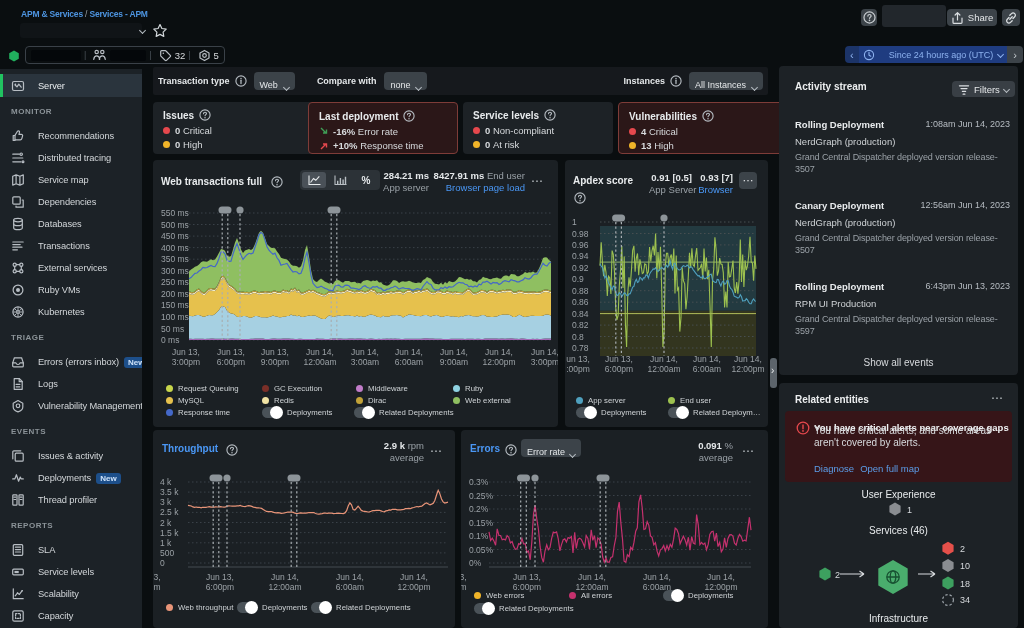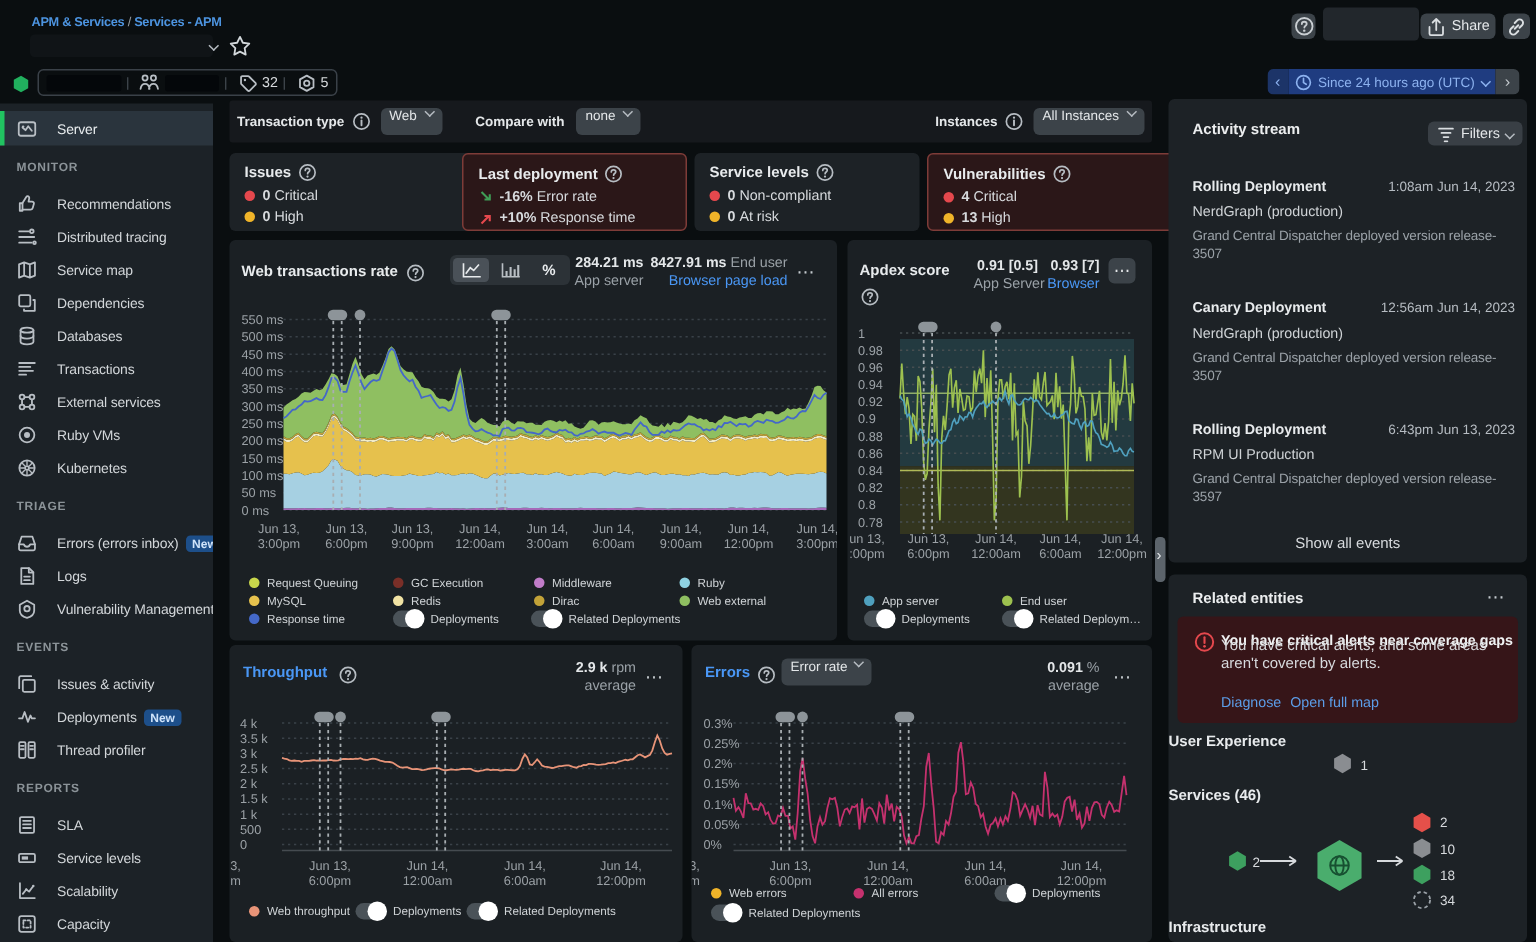--- a/index.html
+++ b/index.html
@@ -21,21 +21,21 @@
 .sidebar{position:absolute;left:0;top:69px;width:142px;height:559px;background:#1c2227;overflow:hidden;padding-top:5px}
 .srow{position:relative;display:flex;align-items:center;height:22px;padding-left:11px;color:#d3d7da}
 .srow.active{background:#2a343d;height:23px}
 .gbar{position:absolute;left:0;top:0;width:3px;height:100%;background:#21c361}
 .sic{width:14px;margin-right:2px;display:flex;justify-content:center}
 .slab{font-size:9.3px;white-space:nowrap;margin-left:11px;letter-spacing:-0.1px}
 .shead{color:#8b9398;font-size:8px;font-weight:700;letter-spacing:0.5px;padding:9.5px 0 9.5px 11px;line-height:9px}
 .newb{background:#1d4f8a;color:#cfe3fa;font-size:8px;padding:1px 4px;border-radius:3px;margin-left:5px;font-weight:700}
 .ctrlbar{position:absolute;left:153px;top:67px;width:615px;height:28px;background:#16191d;display:flex;align-items:center;padding:0 5px;border-radius:2px}
 .clab{font-weight:700;font-size:9px;color:#e4e7e9}
-.selbtn{background:#3c4349;border-radius:4px;height:18px;display:inline-flex;align-items:flex-start;padding:0 6px;font-size:9px;color:#e4e7e9}
+.selbtn{background:#3c4349;border-radius:4px;height:18px;display:inline-flex;align-items:flex-end;padding:0 6px;font-size:9px;color:#e4e7e9}
 .card{position:absolute;top:102px;height:52px;background:#1d2226;border-radius:4px;padding:7px 10px}
 .card.red{background:#2b1718;border:1px solid #7e3c38}
 .ctitle{font-weight:700;font-size:10px;color:#e8ebed;display:flex;align-items:center;gap:5px}
 .crow{display:flex;align-items:center;font-size:9.5px;color:#d7dadd;margin-top:3.5px}
 .dot{width:7px;height:7px;border-radius:50%;display:inline-block;margin-right:5px}
 .qm{display:inline-flex}
 .panel{position:absolute;background:#1b2024;border-radius:4px;overflow:hidden}
 .ptitle{position:absolute;font-size:10px;font-weight:700;color:#e8ebed;white-space:nowrap}
 .ptitle.blue{color:#4a97f5}
 .axl{font-size:8.5px;fill:#9ba1a6;font-family:"Liberation Sans",sans-serif}
@@ -56,21 +56,21 @@
 .evt{position:absolute;left:16px;width:215px}
 .evh{display:flex;justify-content:space-between;font-size:9.5px;color:#e8ebed}
 .evtime{color:#b6bcc2;font-weight:400;font-size:9px}
 .evsub{font-size:9.5px;color:#cfd3d6;margin-top:6px}
 .evdesc{font-size:9px;color:#9aa1a7;margin-top:4px;line-height:12px;letter-spacing:-0.1px}
 .showall{position:absolute;left:0;width:100%;text-align:center;top:291px;font-size:10px;color:#d7dadd}
 .warnbox{position:absolute;left:6px;top:28px;width:227px;height:71px;background:#361518;border-radius:4px}
 .wtitle{position:absolute;left:29px;top:11px;font-size:9.5px;font-weight:700;color:#f0f2f3;white-space:nowrap}
 .wbody{position:absolute;left:29px;top:14px;width:192px;font-size:10px;color:#d7dadd;line-height:12px}
 .wlinks{position:absolute;left:29px;top:52px;font-size:9.5px;color:#5c9de8}
-.rcent{position:absolute;width:100%;text-align:left;font-size:10px;color:#e8ebed;font-weight:700}
+.rcent{position:absolute;width:100%;text-align:center;font-size:10px;color:#e8ebed;font-weight:400}
 </style></head>
 <body>
 
 <div class="crumb"><span class="bl">APM &amp; Services</span><span class="bsl"> / </span><span class="bl">Services - APM</span></div>
 <div class="entitybox"></div>
 <span class="chev" style="position:absolute;left:140px;top:28px"></span>
 <div style="position:absolute;left:152px;top:23px">
     <svg width="16" height="16" viewBox="0 0 16 16" style="display:block">
       <path d="M8 1.6l1.9 3.9 4.3.6-3.1 3 .7 4.3L8 11.4l-3.8 2 .7-4.3-3.1-3 4.3-.6z" fill="none" stroke="#d3d8db" stroke-width="1.2" stroke-linejoin="round"></path>
     </svg>
@@ -126,21 +126,21 @@
       <path d="M5.8 8.2 8.2 5.8M5 6.5 3.3 8.2a2.25 2.25 0 0 0 0 3.2 2.25 2.25 0 0 0 3.2 0L8.2 9.7M9 7.5l1.7-1.7a2.25 2.25 0 0 0 0-3.2 2.25 2.25 0 0 0-3.2 0L5.8 4.3" fill="none" stroke="#dadee1" stroke-width="1.3" stroke-linecap="round"></path>
     </svg>
   </div>
 <div class="timepick">
   <div class="tseg tchev">‹</div>
   <div class="tseg tmain">
       <svg width="12" height="12" viewBox="0 0 12 12" style="display:block">
         <circle cx="6" cy="6" r="4.6" fill="none" stroke="#8db2ef" stroke-width="1.1"></circle>
         <path d="M6 3.2v2.9l1.8 1.1" fill="none" stroke="#8db2ef" stroke-width="1.1" stroke-linecap="round"></path>
       </svg>
-      <span style="margin:0 5px 0 4px">Since 24 hours ago (UTC)</span>
+      <span style="margin:0 5px 0 14px">Since 24 hours ago (UTC)</span>
       <span class="chev" style="border-color:#8db2ef"></span>
     </div>
   <div class="tseg tnext">›</div>
 </div>
 
 <div class="sidebar">
 <div class="srow active">
       <span class="gbar"></span>
       <span class="sic">
         <svg width="14" height="14" viewBox="0 0 14 14" style="display:block">
@@ -460,21 +460,21 @@
 <path d="M36.0,118.8 L38.0,117.6 L40.0,115.4 L42.0,113.3 L44.0,113.0 L46.0,111.0 L48.0,109.7 L50.0,107.4 L52.0,107.8 L54.0,107.5 L56.0,106.4 L58.0,105.4 L60.0,106.5 L62.0,106.7 L64.0,103.4 L66.0,98.3 L68.0,92.1 L70.0,91.8 L72.0,93.9 L74.0,100.4 L76.0,101.3 L78.0,101.2 L80.0,94.1 L82.0,88.3 L84.0,83.6 L86.0,89.2 L88.0,95.3 L90.0,99.4 L92.0,96.9 L94.0,94.7 L96.0,93.3 L98.0,93.9 L100.0,93.0 L102.0,87.2 L104.0,81.3 L106.0,74.9 L108.0,72.4 L110.0,74.0 L112.0,80.1 L114.0,86.7 L116.0,90.2 L118.0,92.4 L120.0,94.2 L122.0,93.1 L124.0,97.8 L126.0,100.4 L128.0,105.3 L130.0,104.5 L132.0,104.0 L134.0,103.4 L136.0,106.6 L138.0,109.7 L140.0,112.0 L142.0,111.5 L144.0,112.0 L146.0,113.9 L148.0,113.2 L150.0,107.9 L152.0,98.1 L154.0,92.1 L156.0,102.8 L158.0,115.3 L160.0,123.3 L162.0,125.7 L164.0,127.6 L166.0,127.2 L168.0,126.1 L170.0,127.3 L172.0,128.4 L174.0,129.0 L176.0,130.3 L178.0,130.1 L180.0,130.7 L182.0,126.1 L184.0,125.3 L186.0,125.1 L188.0,126.9 L190.0,127.1 L192.0,125.4 L194.0,125.2 L196.0,125.8 L198.0,128.1 L200.0,128.2 L202.0,128.5 L204.0,128.9 L206.0,129.5 L208.0,128.6 L210.0,126.4 L212.0,125.7 L214.0,127.3 L216.0,128.0 L218.0,128.3 L220.0,126.6 L222.0,127.1 L224.0,126.5 L226.0,128.1 L228.0,128.2 L230.0,130.1 L232.0,130.6 L234.0,129.2 L236.0,129.0 L238.0,127.7 L240.0,127.3 L242.0,126.1 L244.0,127.3 L246.0,129.1 L248.0,128.3 L250.0,127.7 L252.0,128.5 L254.0,128.5 L256.0,128.5 L258.0,129.6 L260.0,130.4 L262.0,129.5 L264.0,128.7 L266.0,129.0 L268.0,129.9 L270.0,126.5 L272.0,124.0 L274.0,121.6 L276.0,123.8 L278.0,124.5 L280.0,128.1 L282.0,129.9 L284.0,129.9 L286.0,129.9 L288.0,127.7 L290.0,128.6 L292.0,126.9 L294.0,128.2 L296.0,126.7 L298.0,127.1 L300.0,126.8 L302.0,125.1 L304.0,123.4 L306.0,122.3 L308.0,122.9 L310.0,122.8 L312.0,124.2 L314.0,124.8 L316.0,126.9 L318.0,126.1 L320.0,127.0 L322.0,126.0 L324.0,126.8 L326.0,124.1 L328.0,124.8 L330.0,122.0 L332.0,122.1 L334.0,121.2 L336.0,122.6 L338.0,124.1 L340.0,122.5 L342.0,122.9 L344.0,122.6 L346.0,124.5 L348.0,123.6 L350.0,121.5 L352.0,120.6 L354.0,121.2 L356.0,121.9 L358.0,119.8 L360.0,120.4 L362.0,120.8 L364.0,121.9 L366.0,121.8 L368.0,120.7 L370.0,119.9 L372.0,117.8 L374.0,118.7 L376.0,119.0 L378.0,117.7 L380.0,115.2 L382.0,114.0 L384.0,114.2 L386.0,111.0 L388.0,107.3 L390.0,103.3 L392.0,105.2 L394.0,106.0 L396.0,103.2 L398.0,101.9" fill="none" stroke="#4468c8" stroke-width="1.2"></path>
 <rect x="65.5" y="46.5" width="13" height="7" rx="3.5" fill="#8d9499"></rect>
 <line x1="69.2" y1="54.0" x2="69.2" y2="180.0" stroke="#a8aeb2" stroke-width="1.2" stroke-dasharray="2.2,2.4"></line>
 <line x1="74.8" y1="54.0" x2="74.8" y2="180.0" stroke="#a8aeb2" stroke-width="1.2" stroke-dasharray="2.2,2.4"></line>
 <circle cx="87" cy="50.0" r="3.6" fill="#8d9499"></circle>
 <line x1="87" y1="54.0" x2="87" y2="180.0" stroke="#a8aeb2" stroke-width="1.2" stroke-dasharray="2.2,2.4"></line>
 <rect x="174.5" y="46.5" width="13" height="7" rx="3.5" fill="#8d9499"></rect>
 <line x1="178.2" y1="54.0" x2="178.2" y2="180.0" stroke="#a8aeb2" stroke-width="1.2" stroke-dasharray="2.2,2.4"></line>
 <line x1="183.8" y1="54.0" x2="183.8" y2="180.0" stroke="#a8aeb2" stroke-width="1.2" stroke-dasharray="2.2,2.4"></line>
 </svg>
-<div class="ptitle" style="left:8px;top:16px">Web transactions rate</div>
+<div class="ptitle" style="left:8px;top:16px">Web transactions full</div>
 <div style="position:absolute;left:118px;top:16px">
       <svg width="12" height="12" viewBox="0 0 16 16" style="display:block">
         <circle cx="8" cy="8" r="6.8" fill="none" stroke="#b6bcc2" stroke-width="1.5"></circle>
         <path d="M6 6.2c0-1.1.9-1.9 2-1.9s2 .8 2 1.8c0 1.4-1.9 1.5-1.9 2.9" fill="none" stroke="#b6bcc2" stroke-width="1.5" stroke-linecap="round"></path>
         <circle cx="8" cy="11.6" r="1" fill="#b6bcc2"></circle>
       </svg>
     </div>
 <div class="btngroup" style="left:147px;top:10px">
       <span class="bg sel">
         <svg width="15" height="12" viewBox="0 0 15 12" style="display:block">

